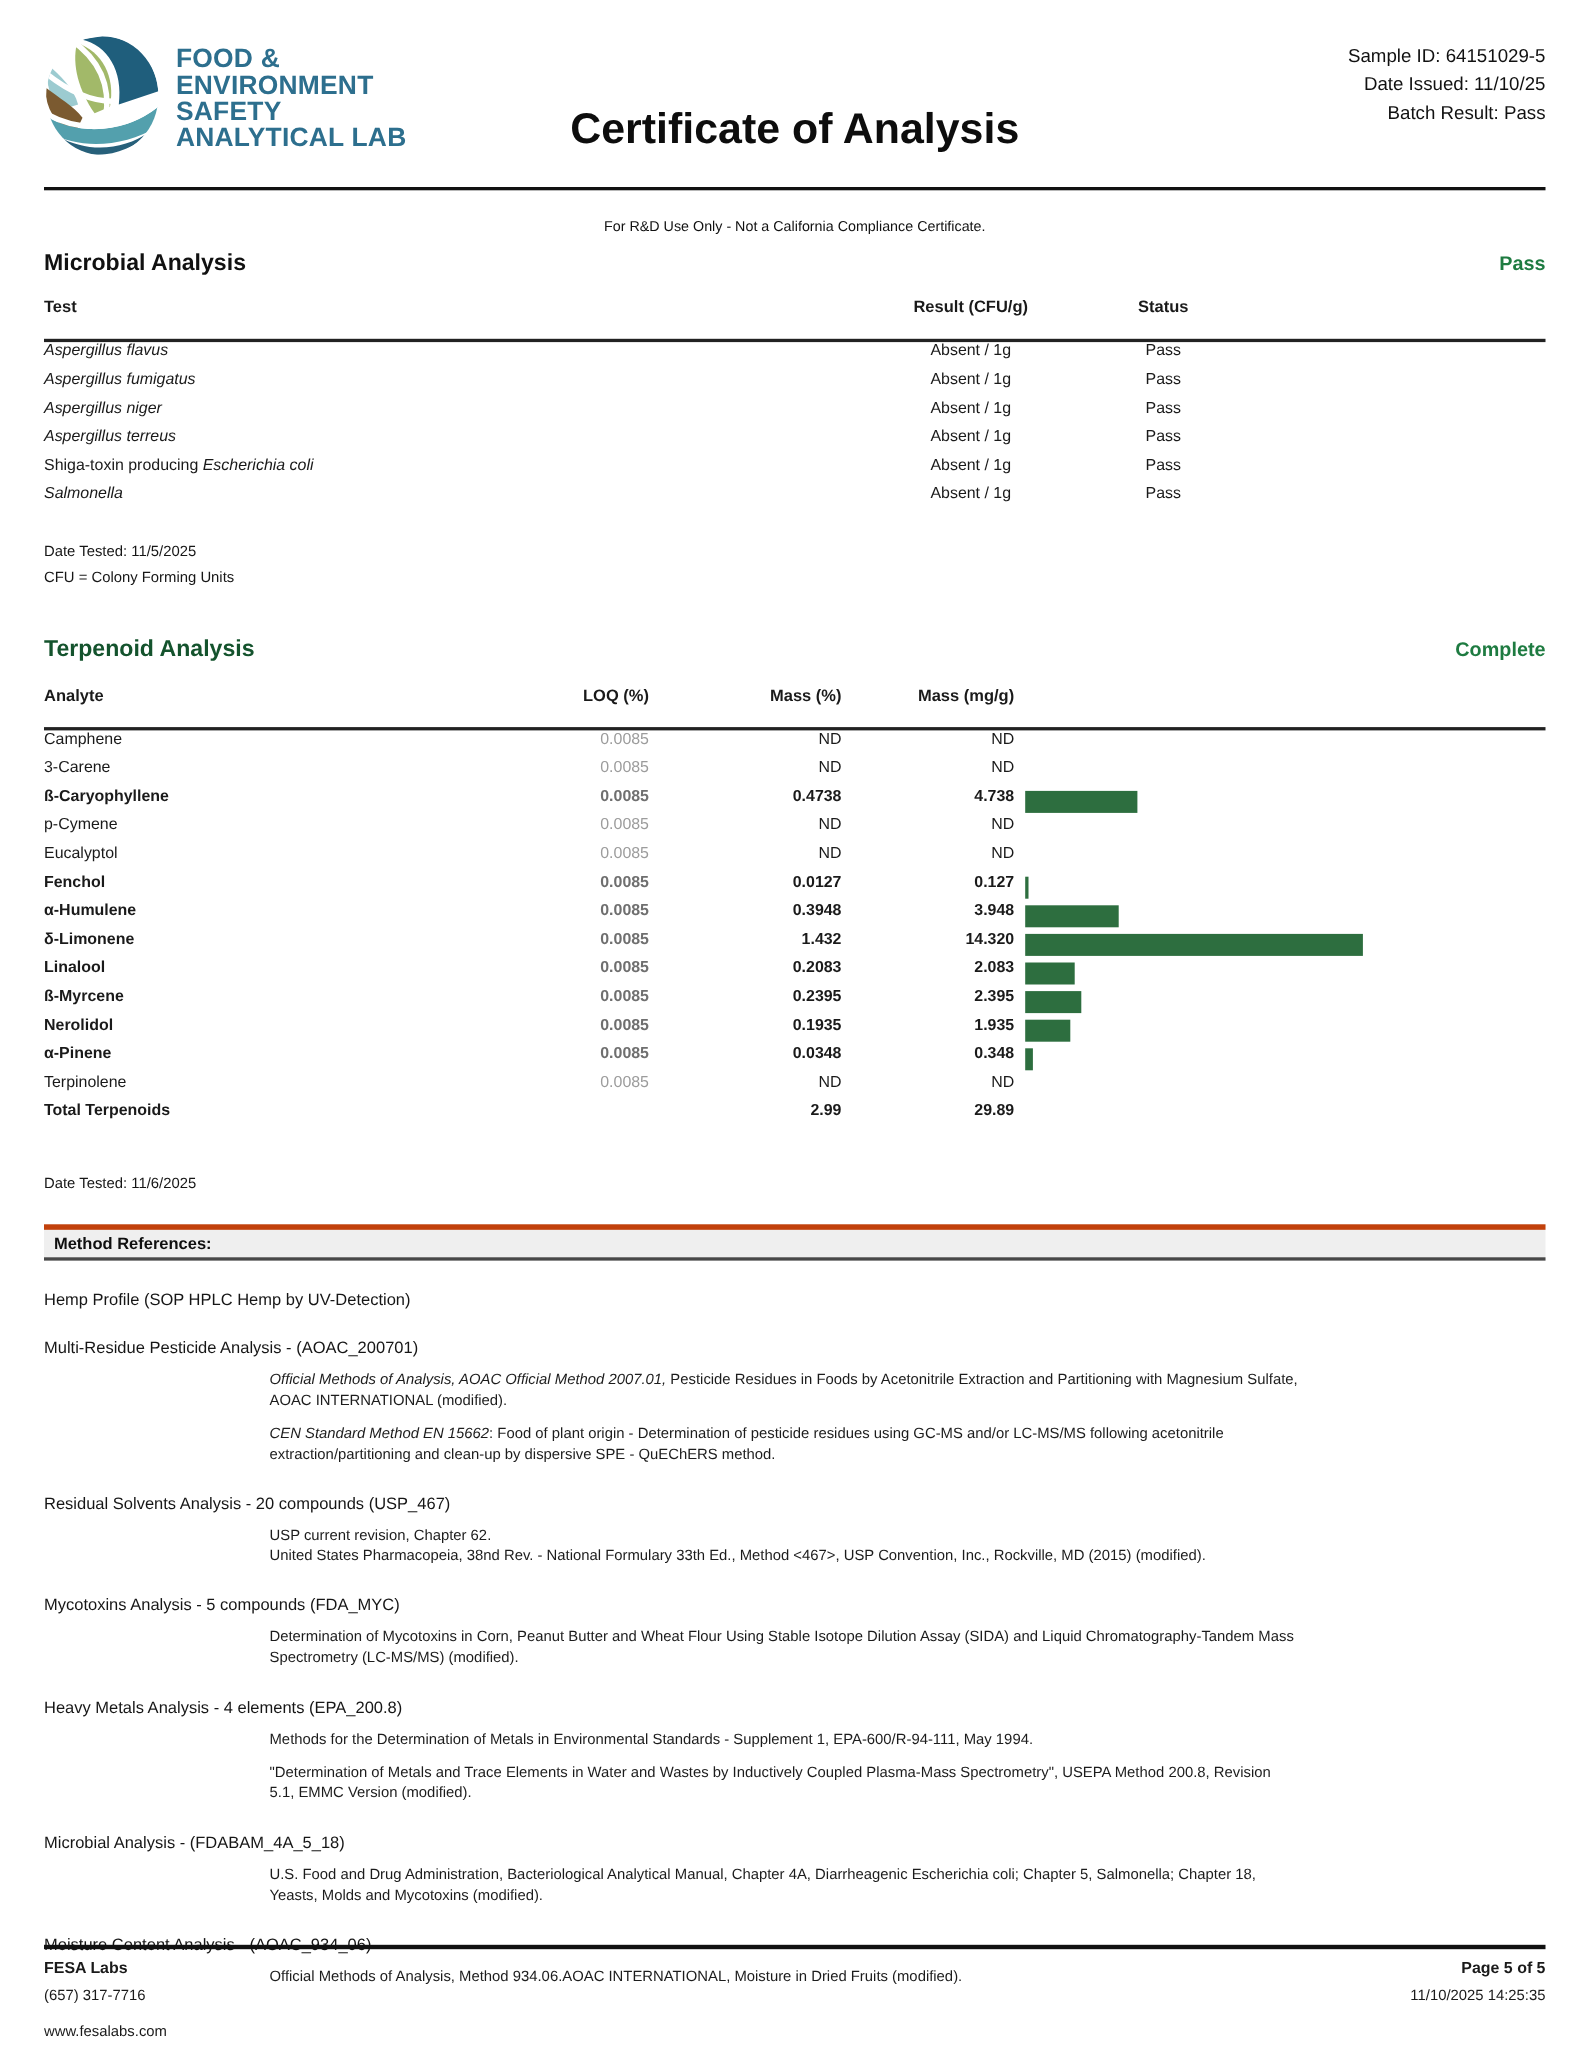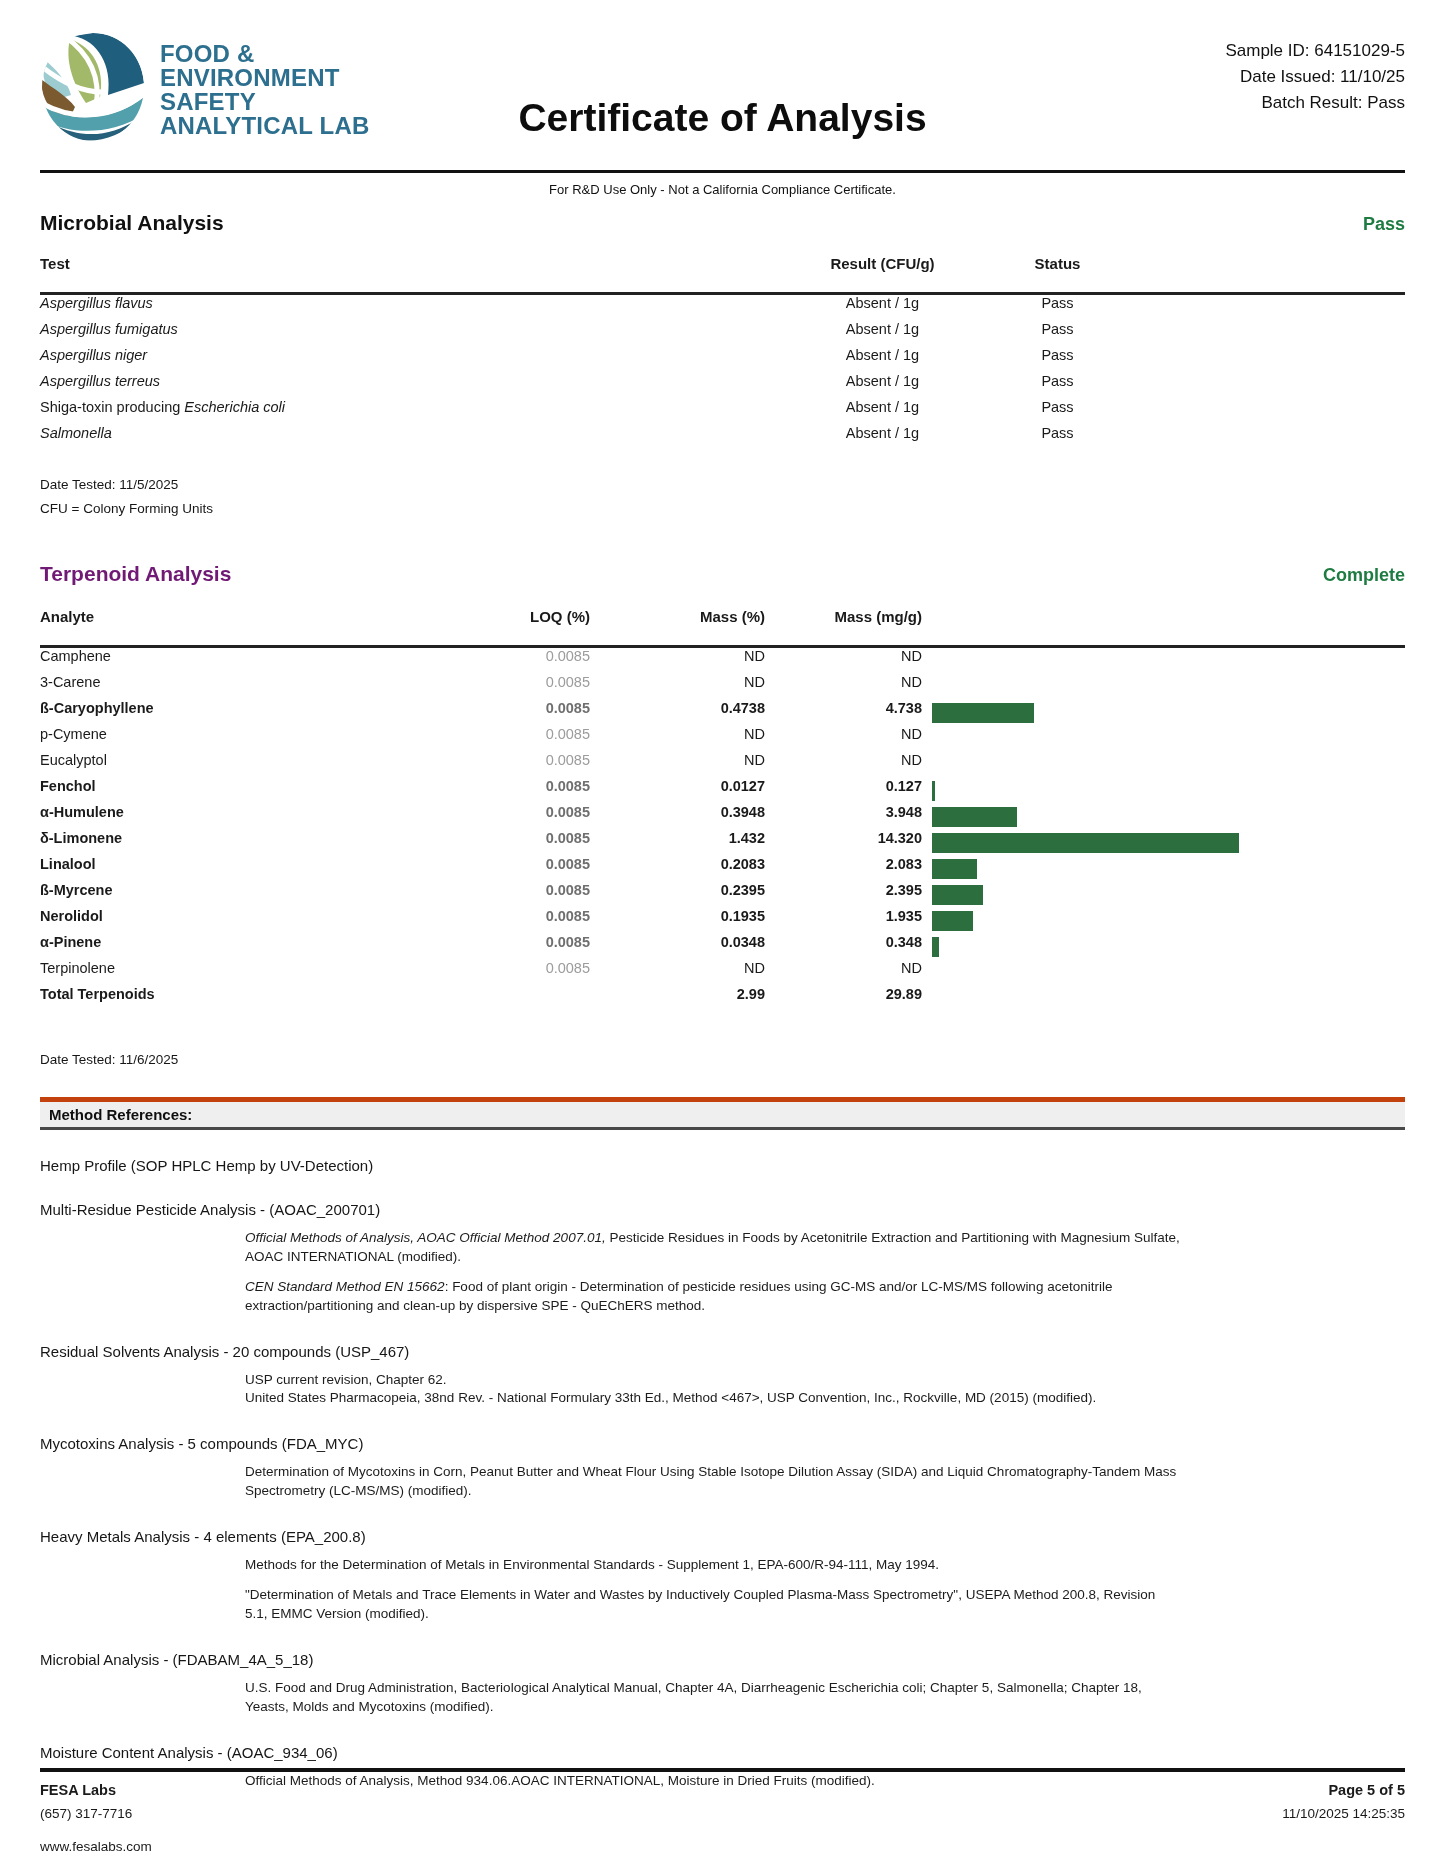--- a/index.html
+++ b/index.html
@@ -8,26 +8,26 @@
   .content{position:absolute;left:40px;top:0;width:1365px;}
 
   
   .header{position:relative;height:170px;border-bottom:3px solid #111;}
   .logo-wrap{position:absolute;left:0;top:30px;display:flex;gap:14px;}
   .logo-svg{width:106px;height:114px;}
   .logo-text{display:flex;flex-direction:column;padding-top:12px;}
   .logo-line{color:#2d6f8e;font-weight:bold;font-size:24px;line-height:24px;letter-spacing:.2px;}
   .title{position:absolute;left:0;right:0;top:96px;text-align:center;font-size:39px;font-weight:bold;color:#0d0d0d;}
   .doc-info{position:absolute;right:0;top:38px;text-align:right;font-size:17px;line-height:26px;color:#111;}
-  .subtitle{margin-top:9px;text-align:center;font-size:13px;color:#111;}
+  .subtitle{margin-top:25px;text-align:center;font-size:13px;color:#111;}
 
   
   .section-head{display:flex;justify-content:space-between;align-items:baseline;margin-top:14px;}
   .section-title{font-size:21px;font-weight:bold;color:#111;}
-  .section-title.green{color:#701a75;}
+  .section-title.green{color:#14532d;}
   .section-status{font-size:18px;font-weight:bold;color:#1e7b41;}
 
   
   .mtable{margin-top:20px;}
   .thead{display:flex;font-weight:bold;font-size:15px;padding-bottom:20px;border-bottom:3px solid #222;}
   .trow{display:flex;height:26px;align-items:flex-start;font-size:14.5px;}
   .mcol1{width:735px;}
   .mcol2{width:215px;text-align:center;}
   .mcol3{width:135px;text-align:center;}
   .it{font-style:italic;}

